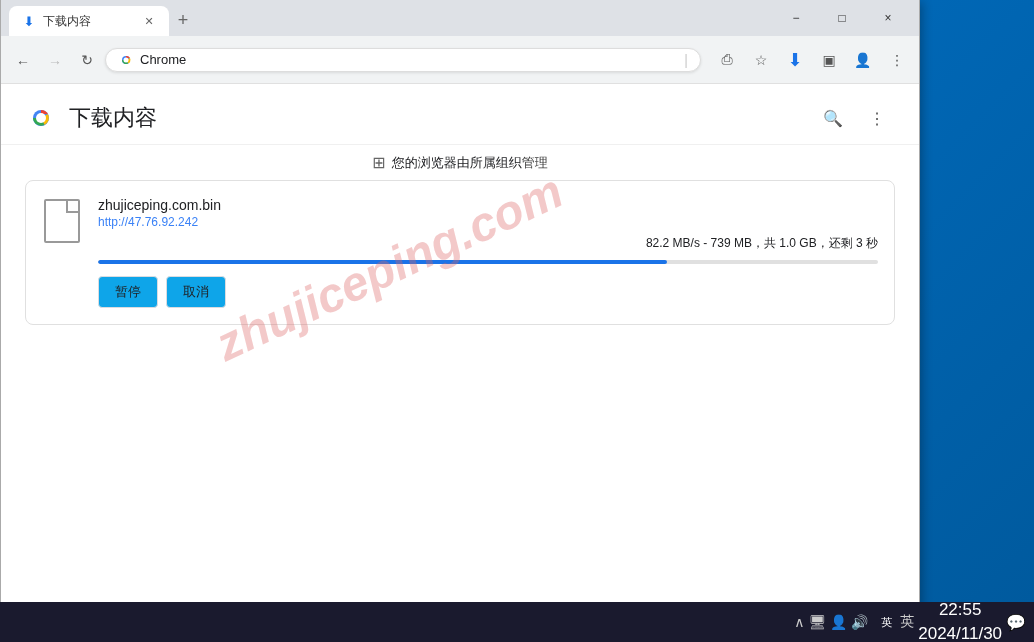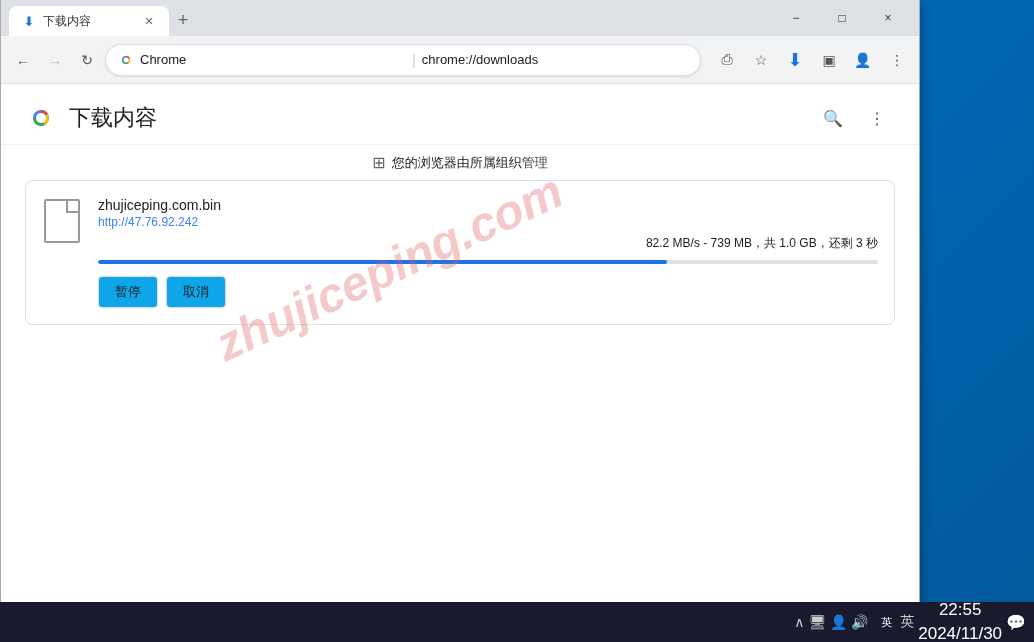--- a/index.html
+++ b/index.html
@@ -168,21 +168,21 @@
       display: flex;
       align-items: center;
       justify-content: center;
       font-size: 14px;
       color: #555;
       cursor: pointer;
     }
     .nav-btn.disabled { color: #bbb; cursor: default; }
     .address-input-wrapper {
       flex: 1;
-      height: 32px;
+      height: 24px;
       background: #fff;
       border-radius: 16px;
       display: flex;
       align-items: center;
       padding: 0 12px;
       gap: 6px;
       border: 1px solid #ddd;
       box-shadow: 0 1px 3px rgba(0,0,0,0.1);
     }
     .address-chrome-icon {
@@ -418,21 +418,20 @@
 
       <svg class="address-chrome-icon" viewBox="0 0 16 16" xmlns="http://www.w3.org/2000/svg">
         <circle cx="8" cy="8" r="4" fill="#4285f4"></circle>
         <path d="M8 4 A4 4 0 0 1 12 6 L8 6 Z" fill="#ea4335"></path>
         <path d="M12 6 A4 4 0 0 1 10 11.46 L8 8 Z" fill="#fbbc05"></path>
         <path d="M10 11.46 A4 4 0 0 1 4 8 L8 8 Z" fill="#34a853"></path>
         <circle cx="8" cy="8" r="2.5" fill="#fff"></circle>
       </svg>
       <span class="address-text">Chrome</span>
       <span class="address-separator">|</span>
-      <span class="address-text">chrome://downloads</span>
     </div>
     <div class="address-right-icons">
       <div class="addr-icon">⎙</div>
       <div class="addr-icon">☆</div>
       <div class="addr-icon" style="color:#1a73e8; font-size:18px;">⬇</div>
       <div class="addr-icon">▣</div>
       <div class="addr-icon">👤</div>
       <div class="addr-icon">⋮</div>
     </div>
   </div>

